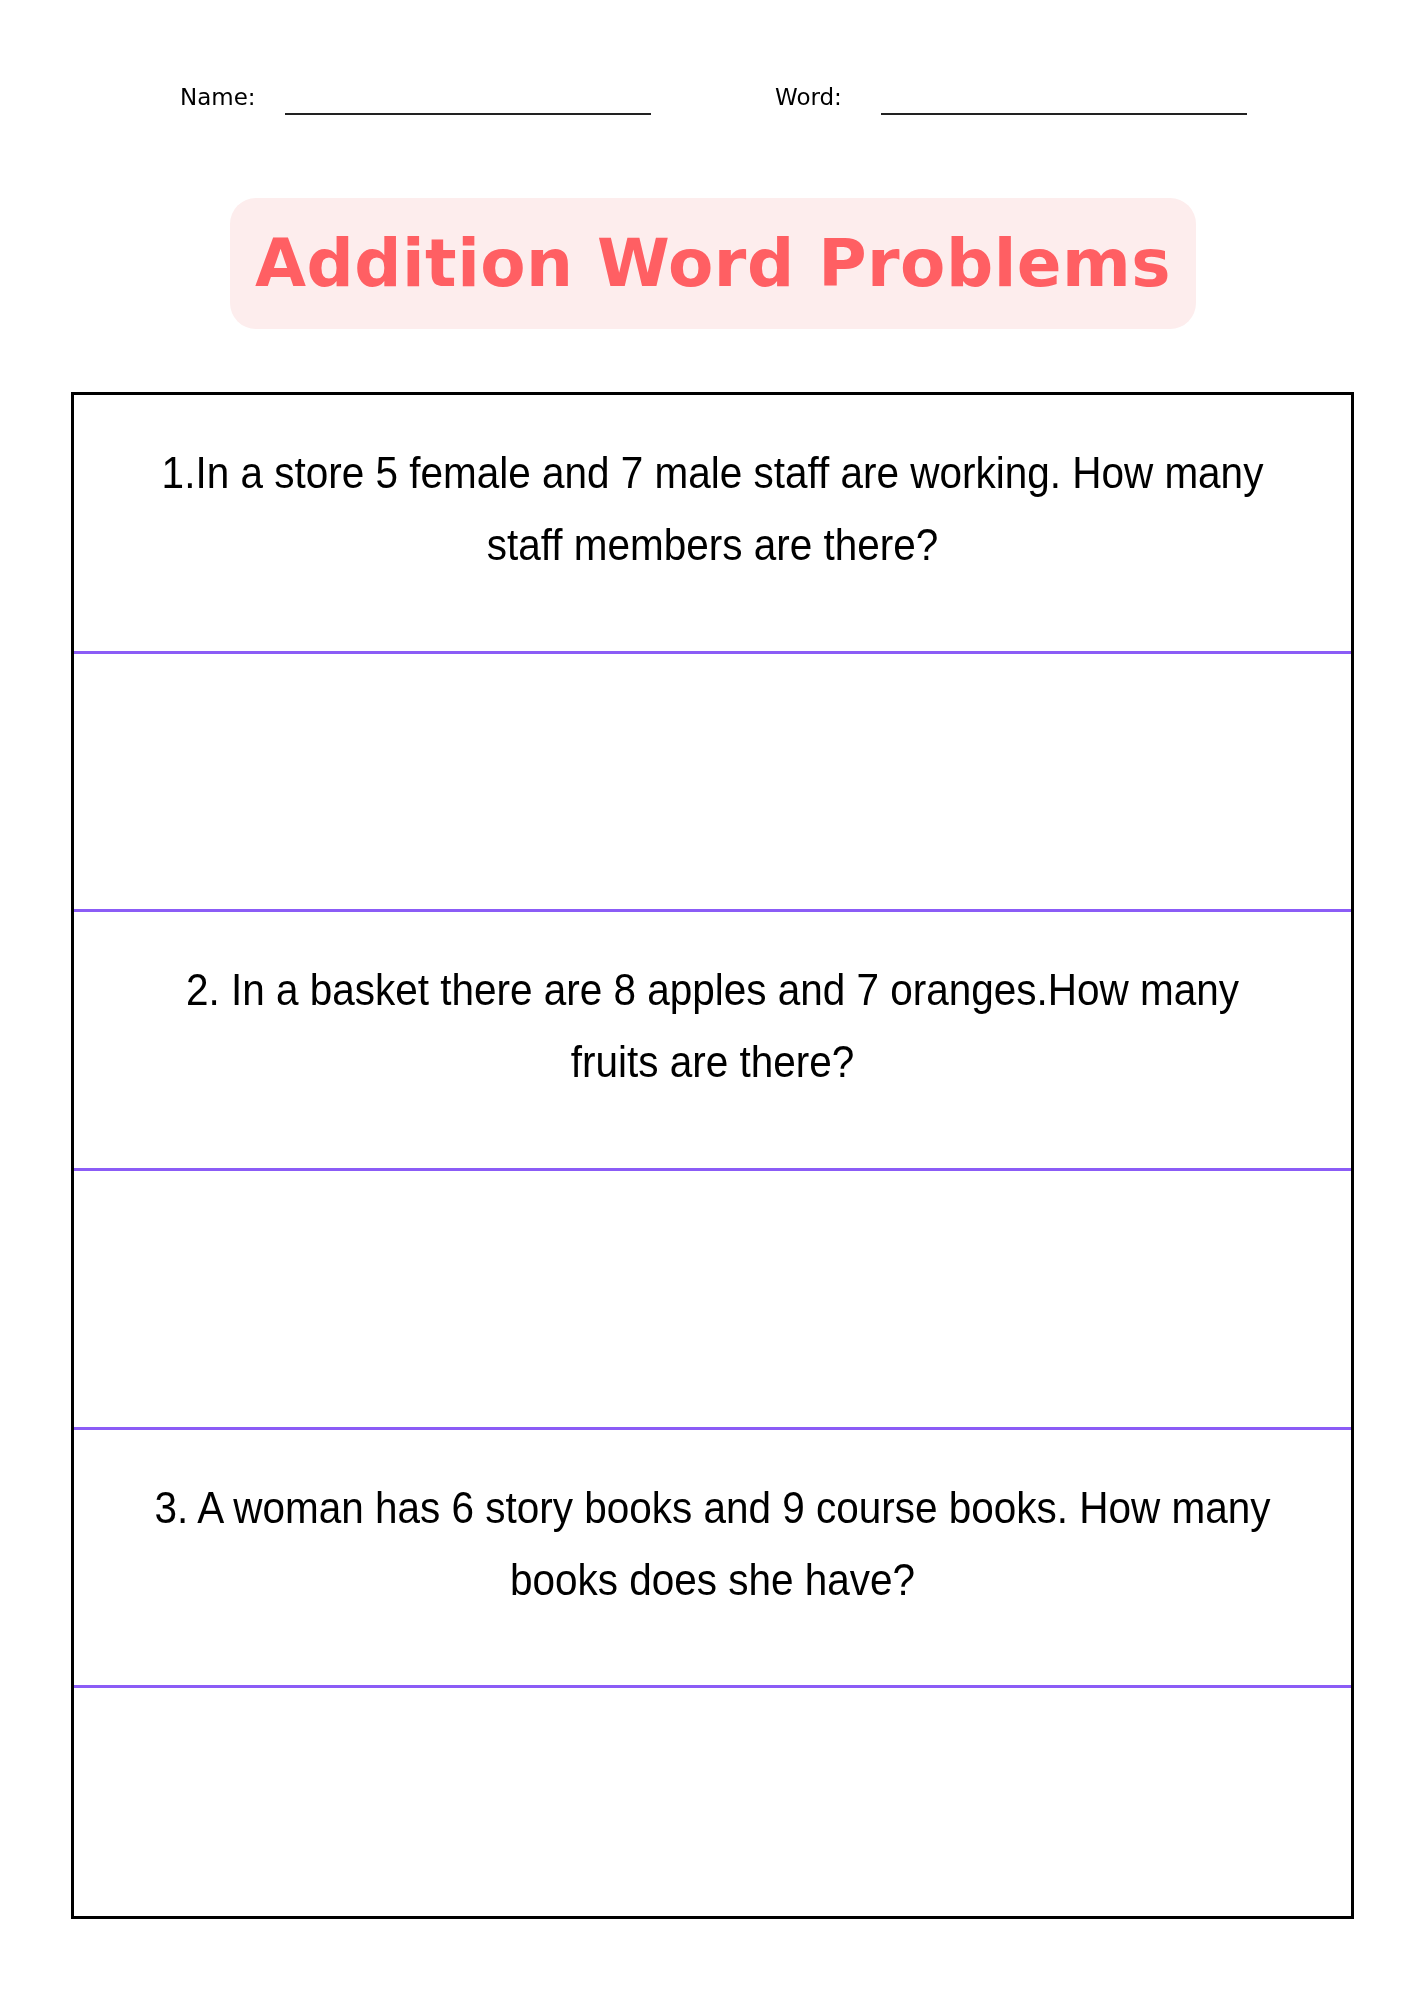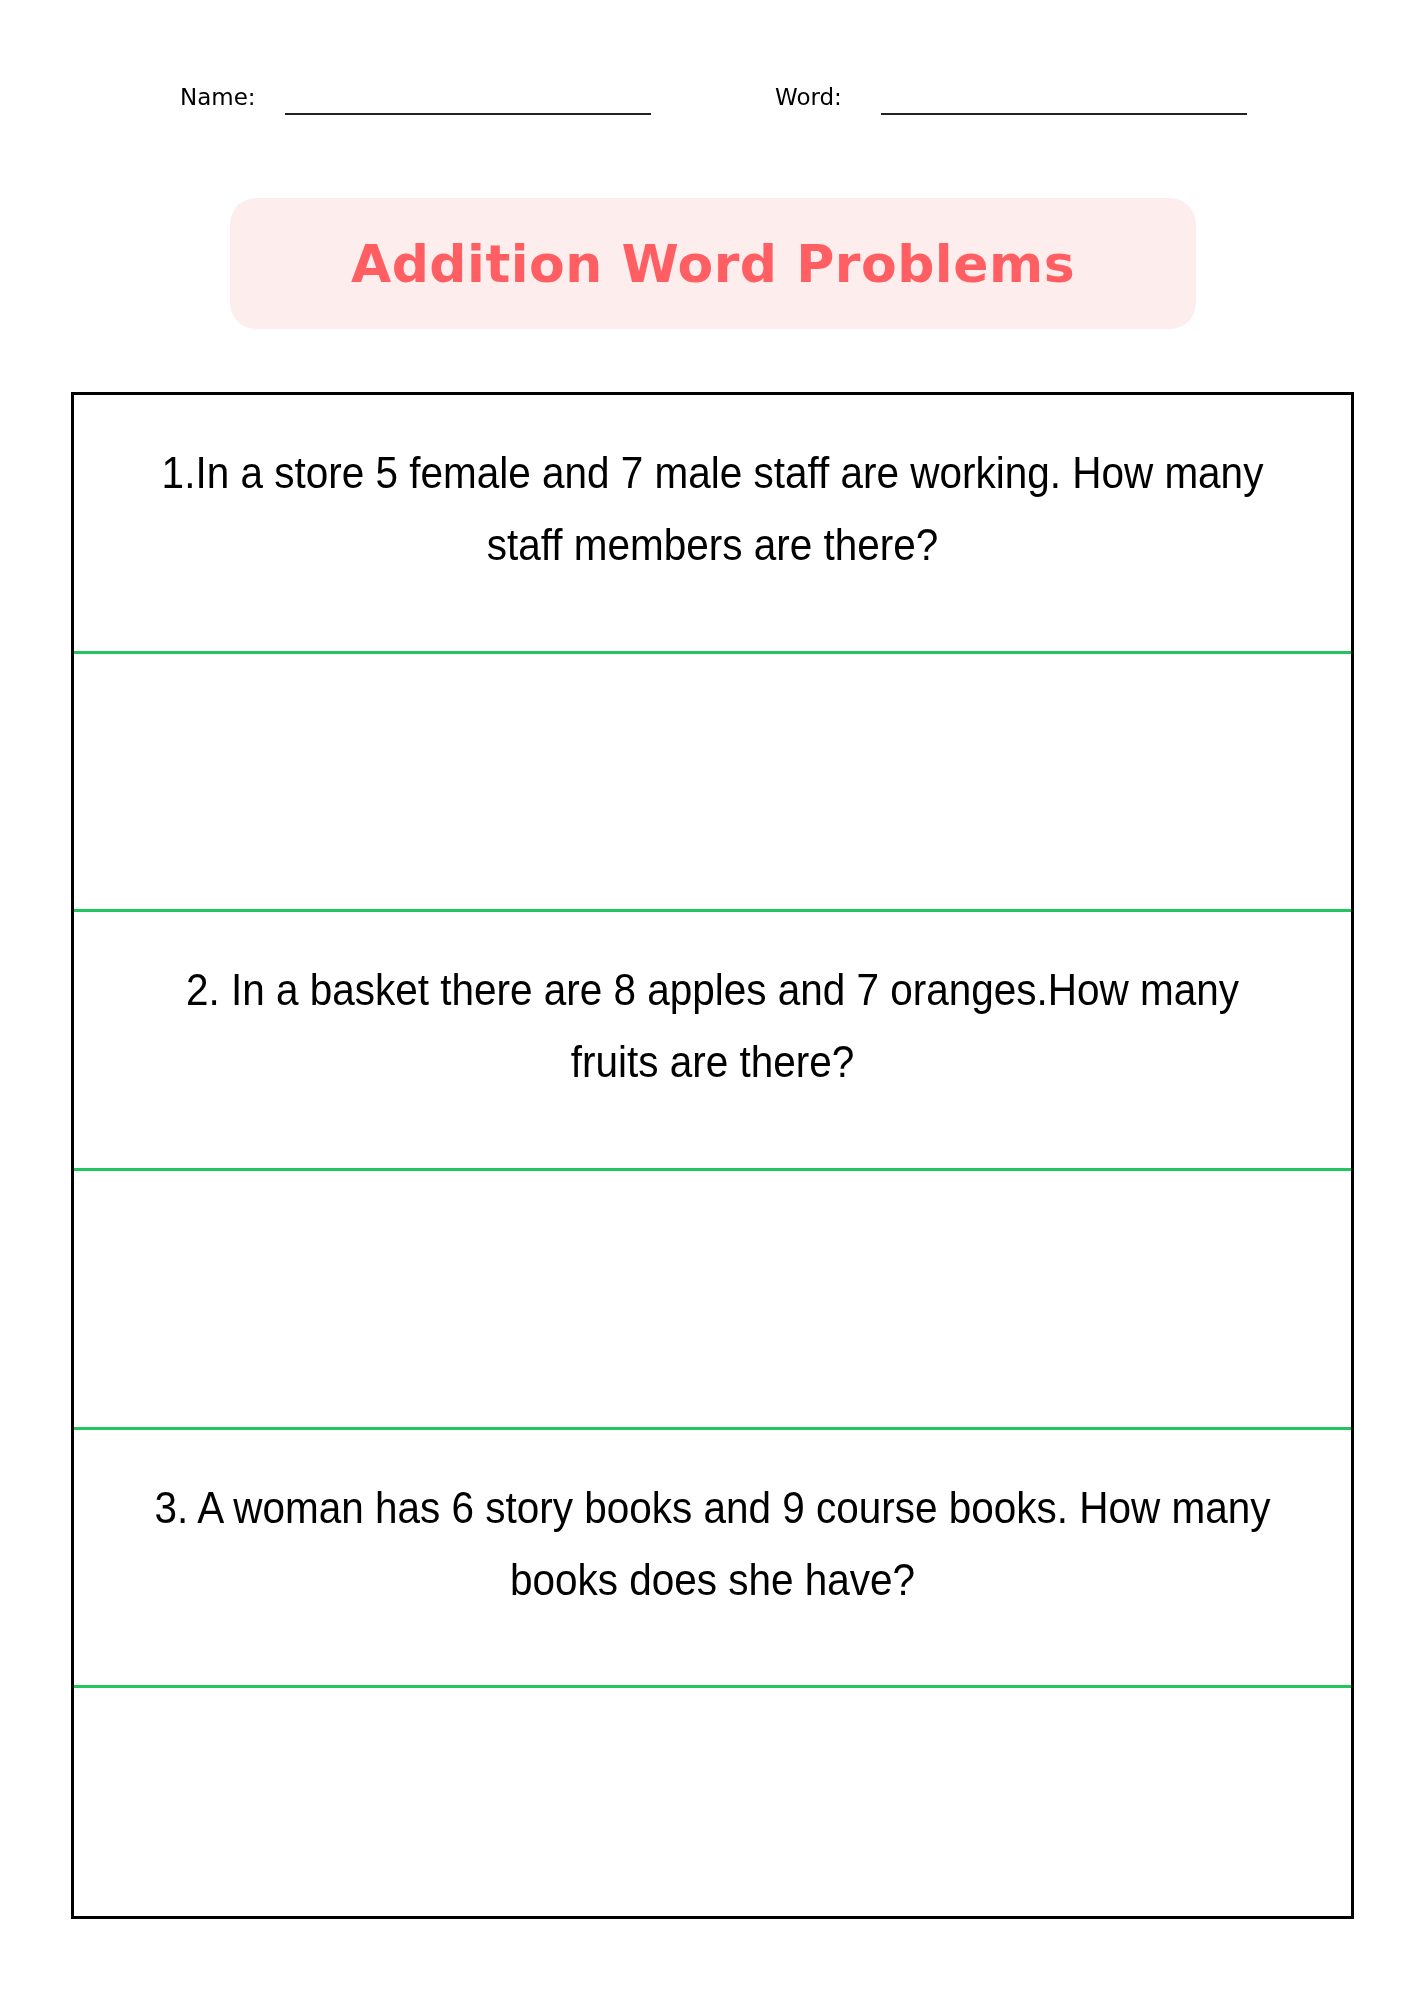--- a/index.html
+++ b/index.html
@@ -1,23 +1,23 @@
 <!DOCTYPE html>
 <html><head>
 <meta charset="utf-8">
 <style>
   html, body { margin:0; padding:0; background:#ffffff; }
   body { width:1414px; height:2000px; position:relative; overflow:hidden; font-family:"Liberation Sans", sans-serif; color:#000; }
   .label { position:absolute; top:84px; font-size:23px; font-family:"DejaVu Sans", sans-serif;text-align:right; }
   .line { position:absolute; top:113px; height:2px; background:#222; }
   .title-box { position:absolute; left:230px; top:198px; width:966px; height:131px; background:#fdeded; border-radius:26px; display:flex; align-items:center; justify-content:center; }
-  .title { font-family:"DejaVu Sans", sans-serif; font-weight:bold; font-size:52px; color:#ff5f63; letter-spacing:0.5px; }
+  .title { font-family:"DejaVu Sans", sans-serif; font-weight:bold; font-size:66px; color:#ff5f63; letter-spacing:0.5px; }
   .table { position:absolute; left:71px; top:392px; width:1283px; height:1527px; border:3px solid #000; box-sizing:border-box; display:flex; flex-direction:column;gap:28px; }
   .row { flex:1; display:flex; align-items:center; justify-content:center; text-align:center; box-sizing:border-box; }
-  .row + .row { border-top:3px solid #22c55e; }
+  .row + .row { border-top:3px solid #8b5cf6; }
   .q { font-family:"Liberation Sans Narrow","Liberation Sans", sans-serif; font-size:44px; line-height:72px; padding:0 22px; transform:scaleX(0.92); }
 </style>
 </head>
 <body>
 
 <span class="label" style="left:180px;">Name:</span>
 <div class="line" style="left:285px; width:366px;"></div>
 <span class="label" style="left:775px;">Word:</span>
 <div class="line" style="left:881px; width:366px;"></div>
 

